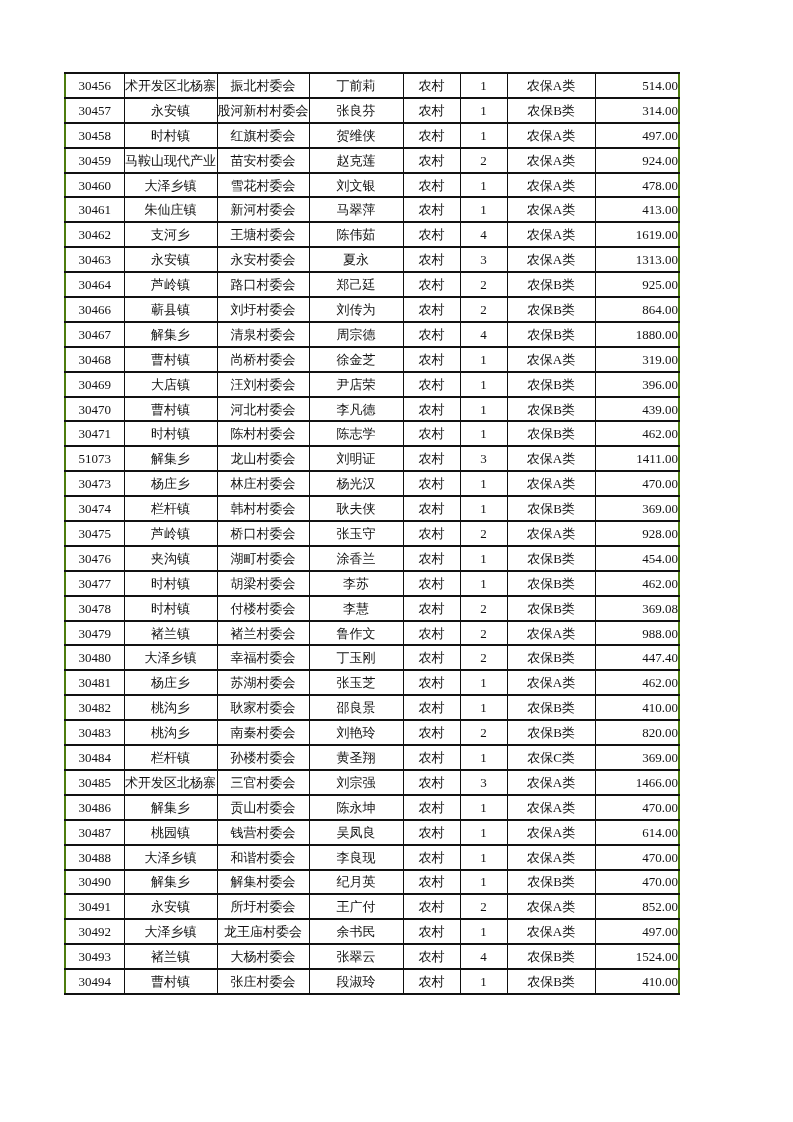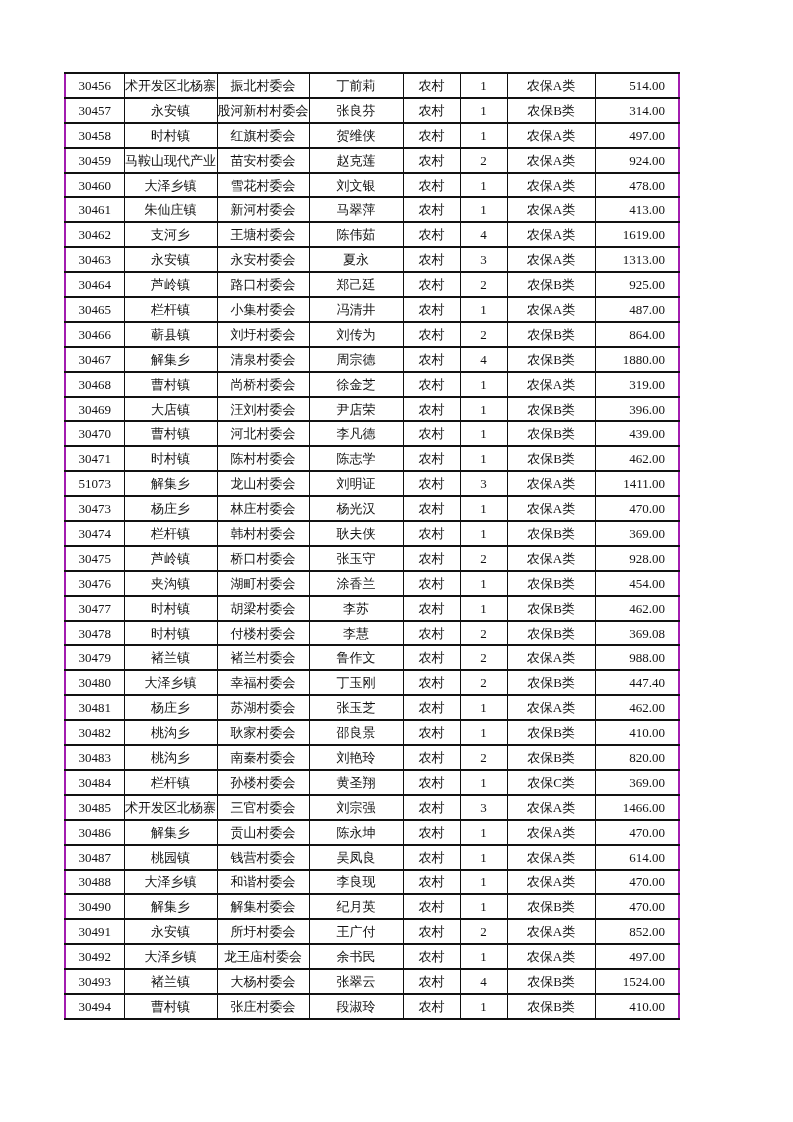--- a/index.html
+++ b/index.html
@@ -16,40 +16,39 @@
     font-family: "Liberation Serif", "DejaVu Serif", serif;
     color: #111111;
   }
   table.grid {
     position: absolute;
     left: 64px;
     top: 72px;
     width: 614px;
     border-collapse: collapse;
     table-layout: fixed;
-    border: 2px solid #a21caf;
+    border: 2px solid #4d7c0f;
   }
   table.grid td {
     border: 1px solid #111111;
     border-top: 2px solid #111111;
     border-bottom: 2px solid #111111;
     height: 22.9px;
     padding: 0;
     font-size: 13px;
     line-height: 13px;
     text-align: center;
     white-space: nowrap;
     overflow: hidden;
     vertical-align: middle;
     letter-spacing: 0;
   }
   
   table.grid td.col7 {
     text-align: right;
-    padding-right: 13px;
   }
   
   table.grid td.col0, table.grid td.col5, table.grid td.col7 {
     font-family: "Liberation Serif", "DejaVu Serif", serif;
   }
 </style>
 </head>
 <body>
 
 <div class="page">
@@ -149,30 +148,20 @@
           <td class="col0">30464</td>
           <td class="col1">芦岭镇</td>
           <td class="col2">路口村委会</td>
           <td class="col3">郑己廷</td>
           <td class="col4">农村</td>
           <td class="col5">2</td>
           <td class="col6">农保B类</td>
           <td class="col7">925.00</td>
         </tr>
         <tr>
-          <td class="col0">30465</td>
-          <td class="col1">栏杆镇</td>
-          <td class="col2">小集村委会</td>
-          <td class="col3">冯清井</td>
-          <td class="col4">农村</td>
-          <td class="col5">1</td>
-          <td class="col6">农保A类</td>
-          <td class="col7">487.00</td>
-        </tr>
-        <tr>
           <td class="col0">30466</td>
           <td class="col1">蕲县镇</td>
           <td class="col2">刘圩村委会</td>
           <td class="col3">刘传为</td>
           <td class="col4">农村</td>
           <td class="col5">2</td>
           <td class="col6">农保B类</td>
           <td class="col7">864.00</td>
         </tr>
         <tr>

